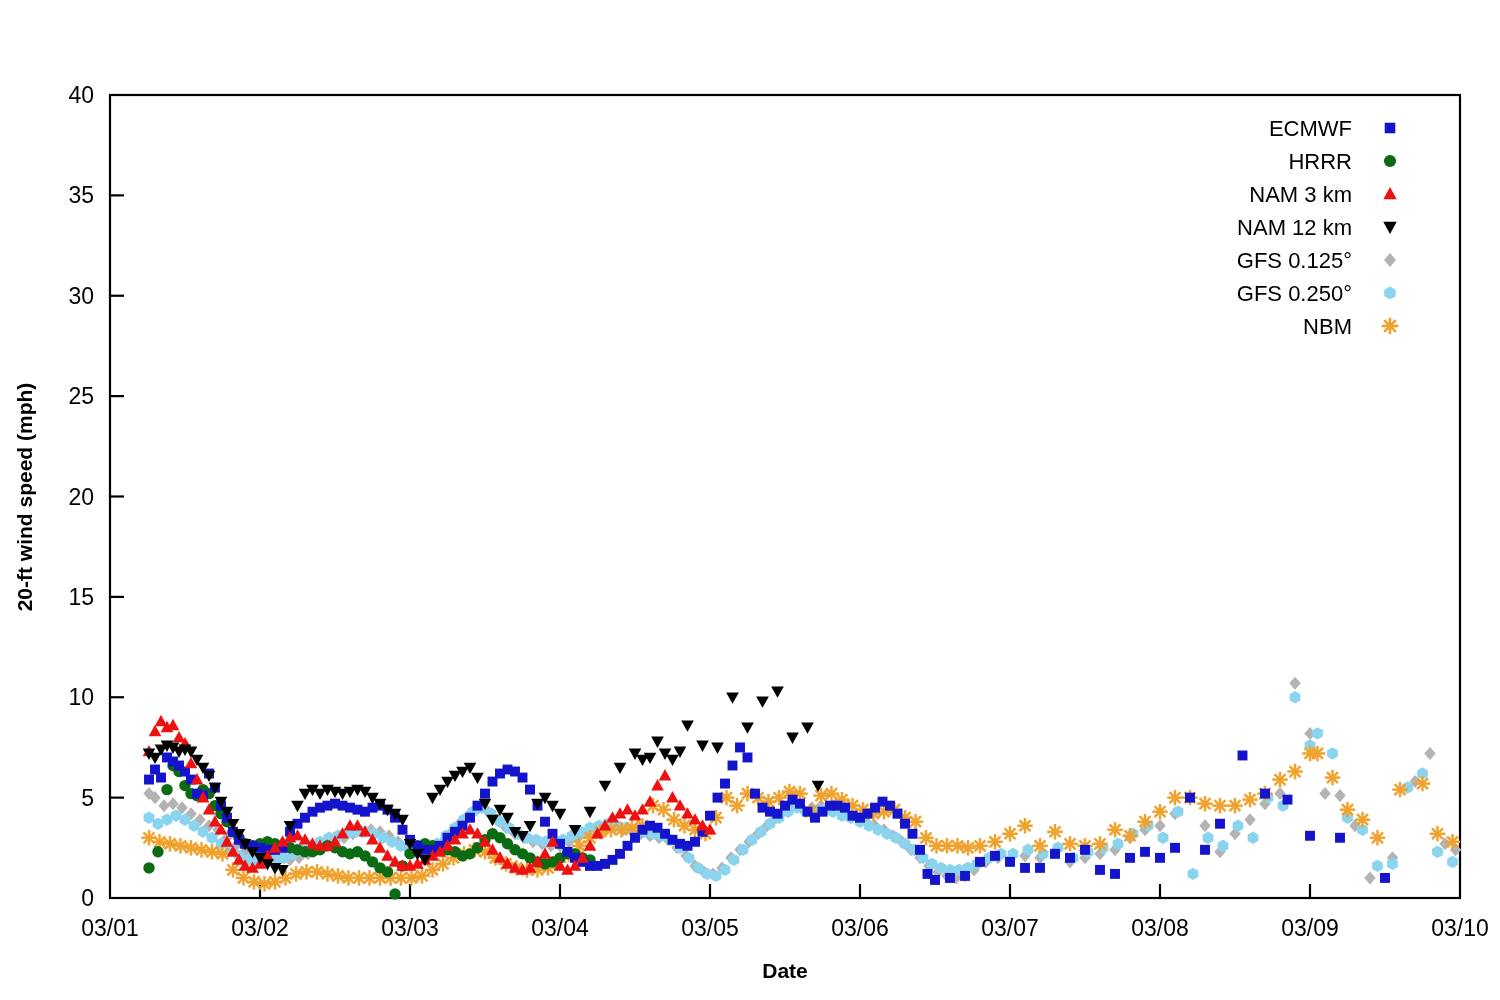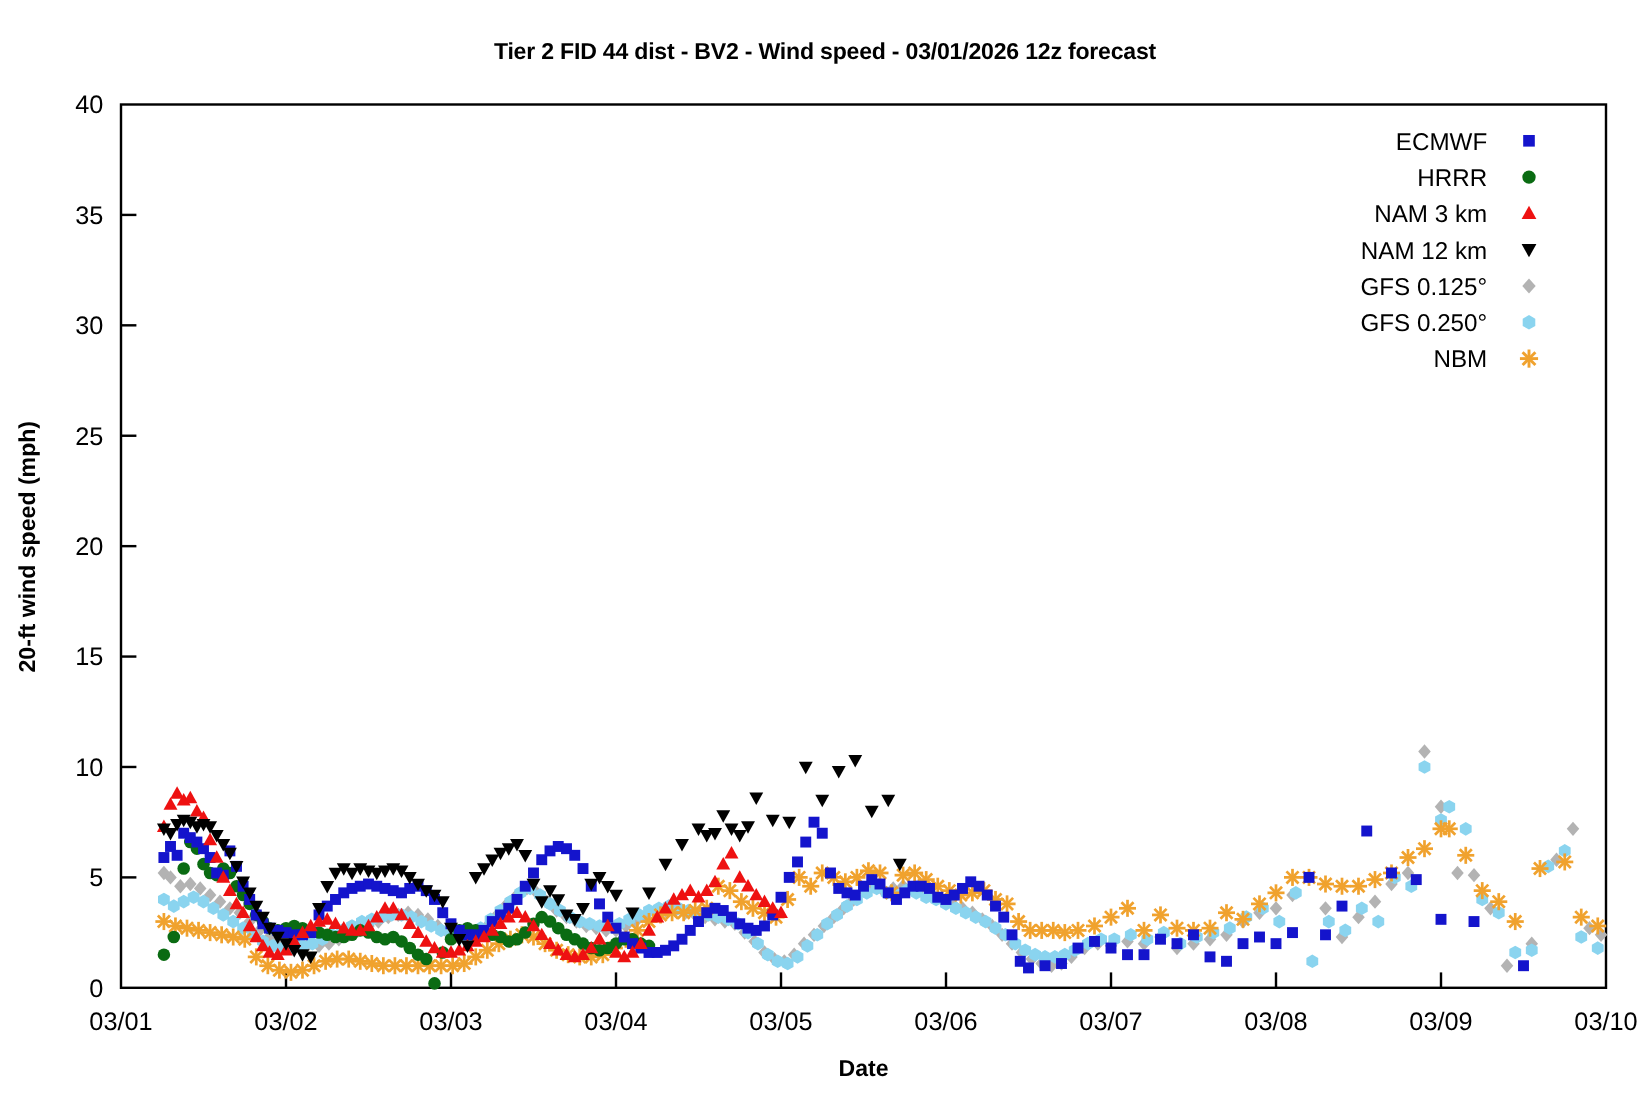--- a/index.html
+++ b/index.html
@@ -14,21 +14,20 @@
   .axis-title{font-size:21px;font-weight:bold;fill:#000;font-family:"Liberation Sans",sans-serif;}
   .legend-label{font-size:22px;fill:#000;font-family:"Liberation Sans",sans-serif;}
   .frame{fill:none;stroke:#000;stroke-width:2.2;}
   .tick{stroke:#000;stroke-width:2.2;}
 </style>
 </head>
 <body>
 
 <div id="stage">
 
-  <div id="chart-title">Tier 2 FID 44 dist - BV2 - Wind speed - 03/01/2026 12z forecast</div>
 
   <svg id="plot-svg" width="1500" height="1000">
     <g id="gridlayer"></g>
     <rect id="plot-frame" class="frame" x="110" y="95" width="1350" height="803"></rect>
     <g id="yticks-layer">
         <text x="94" y="906" text-anchor="end" class="axis-tick-label">0</text>
         <line x1="110" y1="797.625" x2="124" y2="797.625" class="tick"></line>
         <text x="94" y="805.625" text-anchor="end" class="axis-tick-label">5</text>
         <line x1="110" y1="697.25" x2="124" y2="697.25" class="tick"></line>
         <text x="94" y="705.25" text-anchor="end" class="axis-tick-label">10</text>

